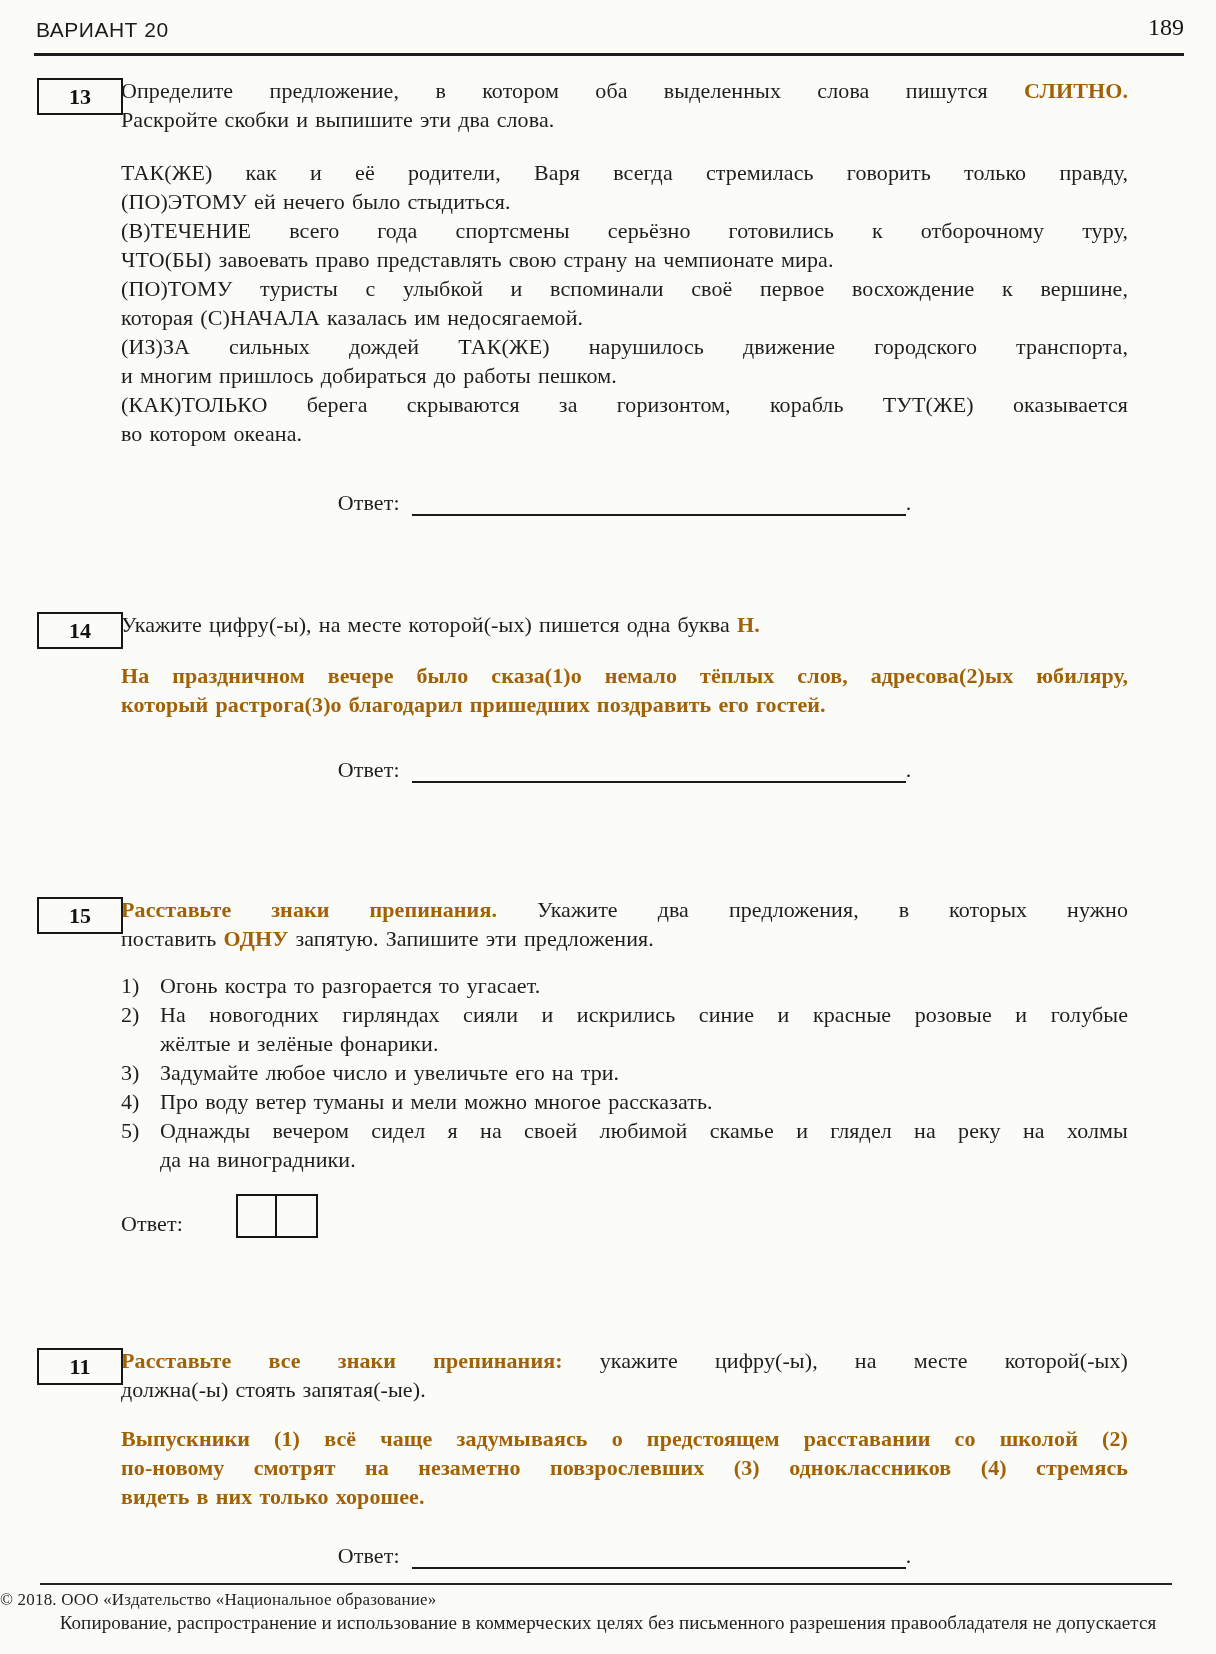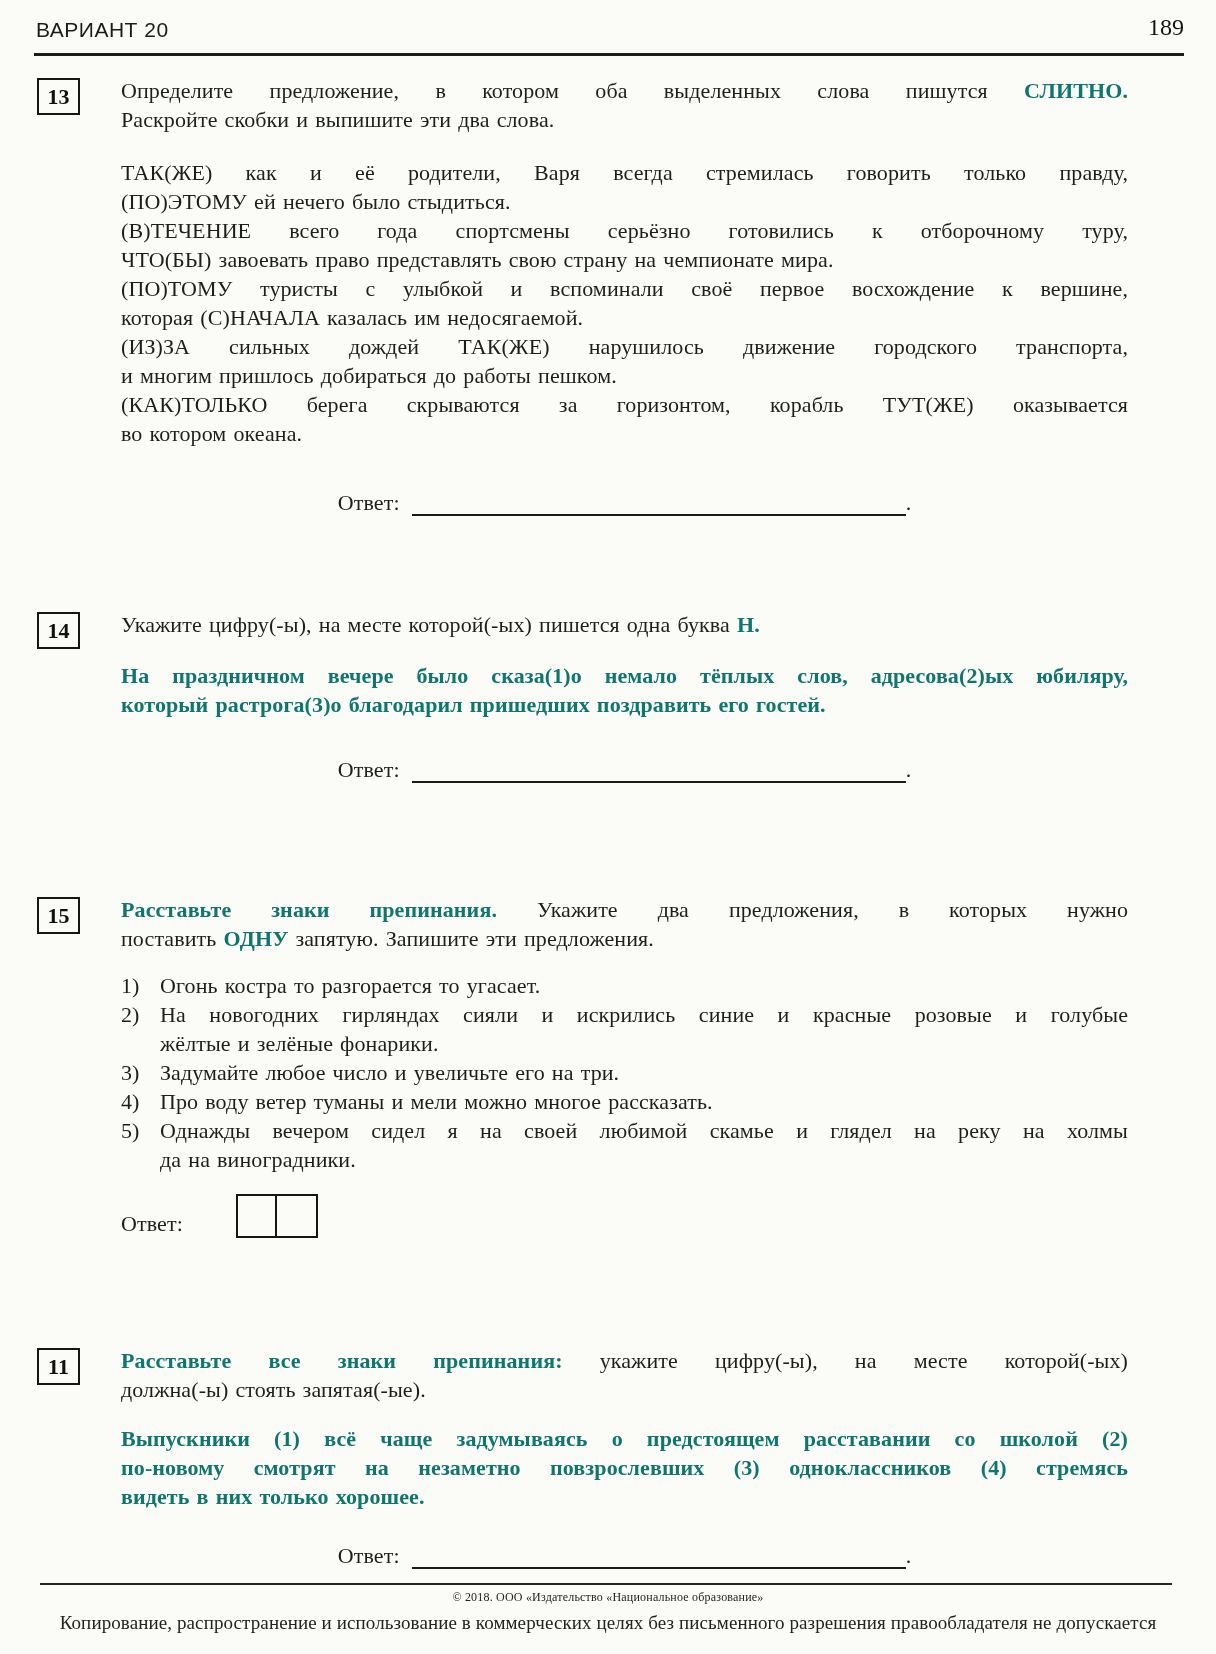--- a/index.html
+++ b/index.html
@@ -26,35 +26,35 @@
     background: #1c1c1c;
   }
   
   .task { position: absolute; left: 37px; width: 1091px; }
   #task13 { top: 76px; }
   #task14 { top: 610px; }
   #task15 { top: 895px; }
   #task16 { top: 1346px; }
   .num-box {
     position: absolute; left: 0; top: 2px;
-    width: 43px; height: 37px;
+    width: 86px; height: 37px;
     border: 2px solid #161616;
     box-sizing: border-box;
     font-size: 22px; font-weight: bold; color: #111;
     text-align: center; line-height: 33px;
     background: #fbfbf8;
   }
   .t-content {
     margin-left: 84px; width: 1007px;
     font-size: 22px; line-height: 29px;
     word-spacing: 1.5px; letter-spacing: 0.1px;
   }
   .line { text-align: justify; }
   .line.stretch { text-align-last: justify; }
-  .b { font-weight: bold; color: #0f766e; }
+  .b { font-weight: bold; color: #a16207; }
   .body13 { margin-top: 24px; }
   .body14 { margin-top: 22px; }
   .body16 { margin-top: 20px; }
   .list15 { margin-top: 18px; }
   .li { display: flex; }
   .li-num { width: 39px; flex-shrink: 0; }
   .li-text { flex: 1; }
   
   .answer { white-space: nowrap; text-align: center; }
   #task13 .answer { margin-top: 40px; }
@@ -73,21 +73,21 @@
     background: #fbfbf8;
   }
   .cell + .cell { border-left: none; }
   
   .footer-rule {
     position: absolute; top: 1583px; left: 40px; width: 1132px; height: 2px;
     background: #242424;
   }
   .footer-copyright {
     position: absolute; top: 1590px; left: 0; width: 100%;
-    text-align: center; font-size: 12px; color: #232323; letter-spacing: 0.2px;
+    font-size: 17px; color: #232323; letter-spacing: 0.2px;
   }
   .footer-notice {
     position: absolute; top: 1612px; left: 0; width: 100%;
     text-align: center; font-size: 19px; color: #232323; letter-spacing: 0.1px;
   }
 </style>
 </head>
 <body>
 
 <div class="hdr-variant">ВАРИАНТ 20</div>

